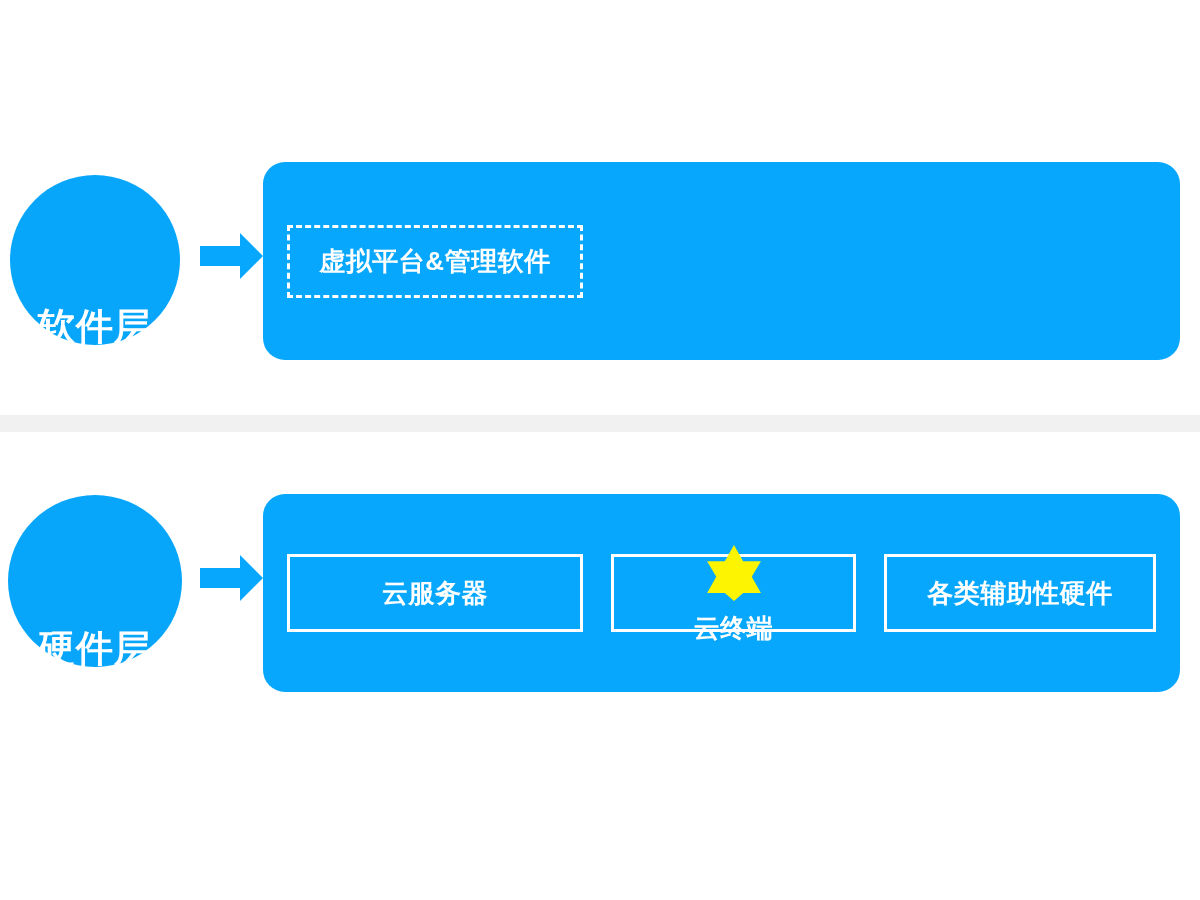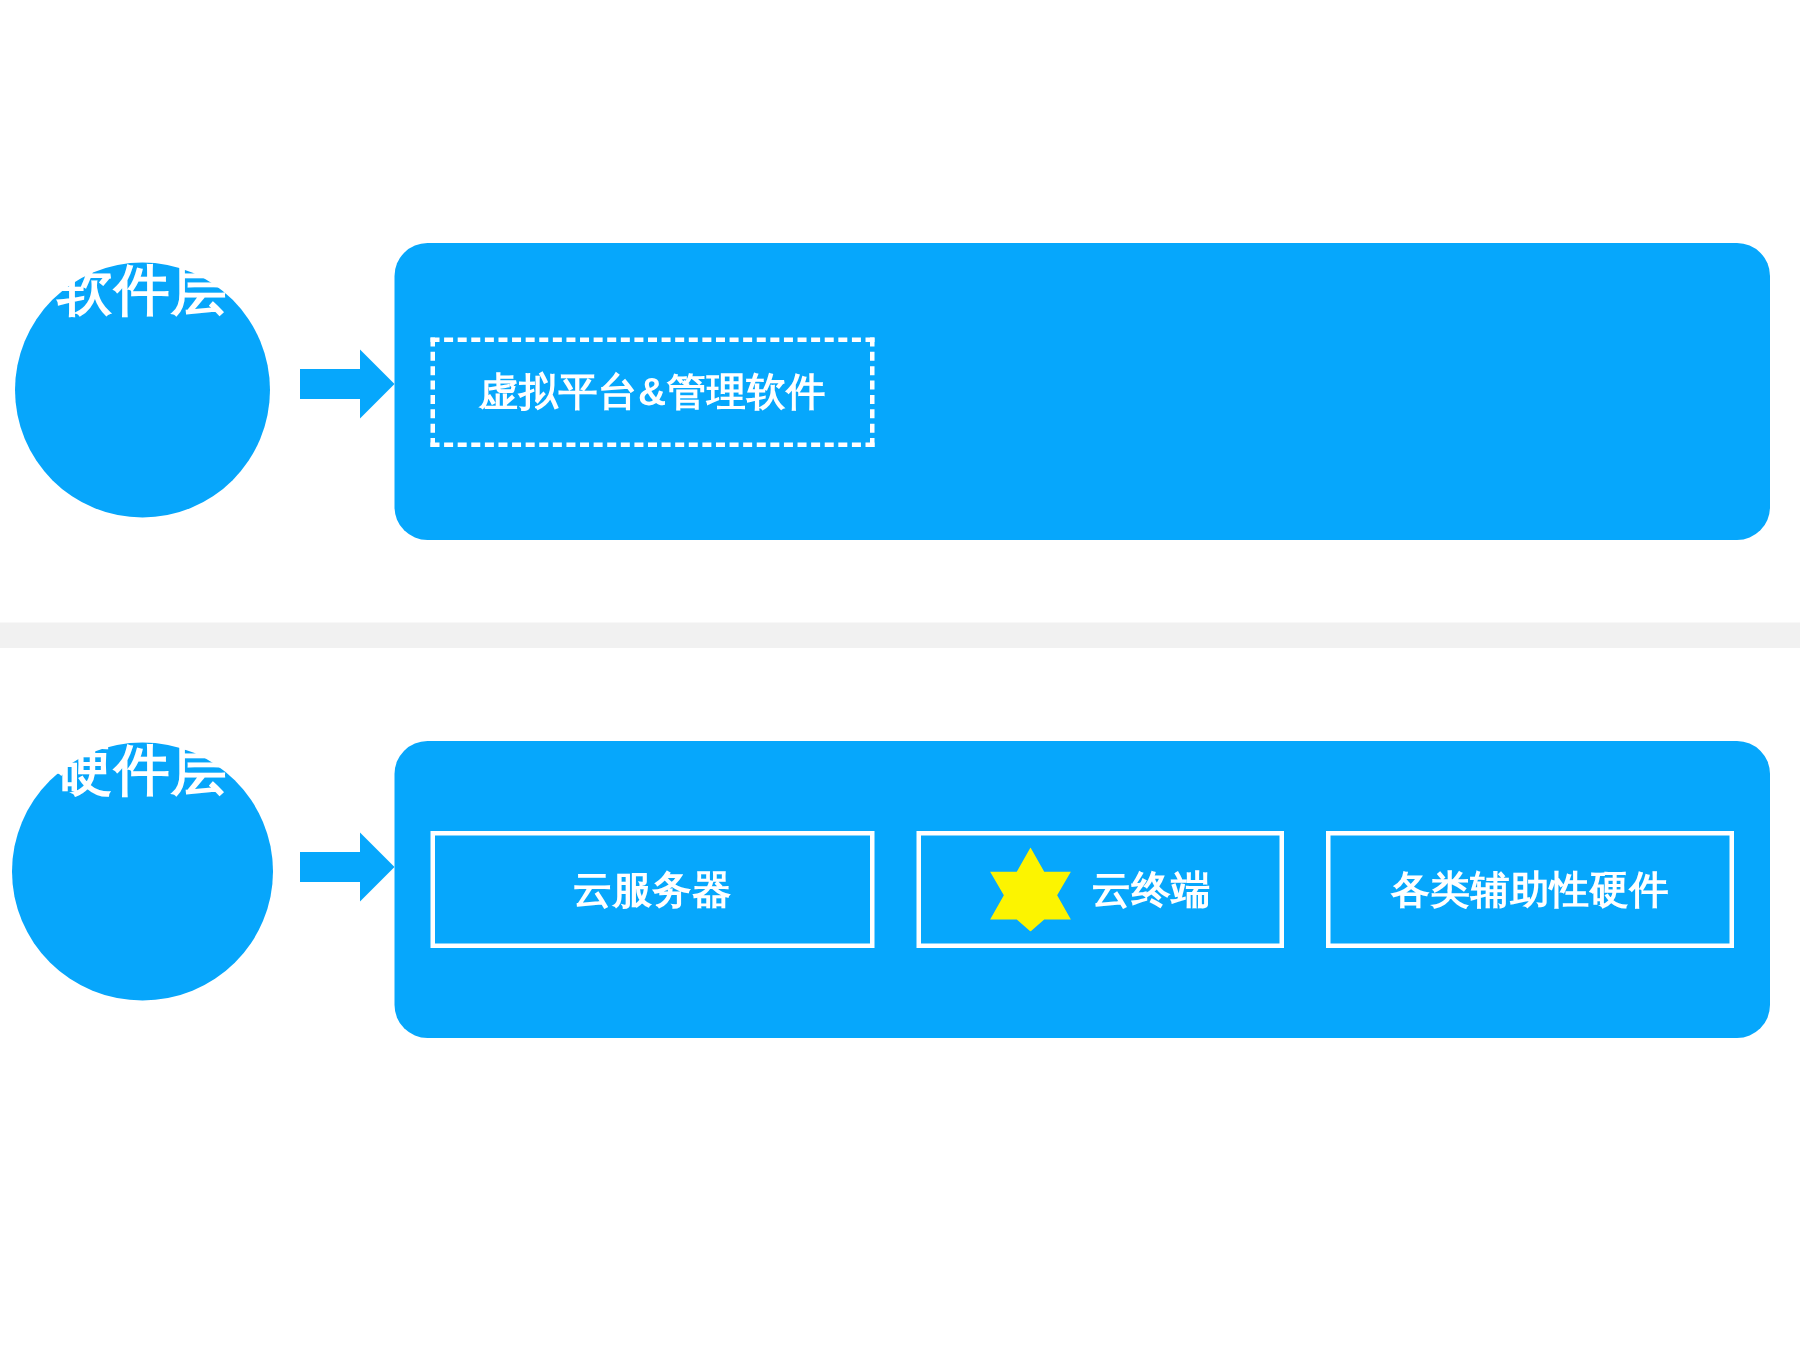--- a/index.html
+++ b/index.html
@@ -30,21 +30,21 @@
   }
   #row-software { top: 162px; height: 200px; }
   #row-hardware { top: 482px; height: 200px; }
 
   
   .layer-circle {
     position: absolute;
     border-radius: 50%;
     background: #07a6fb;
     display: flex;
-    align-items: flex-start;
+    align-items: flex-end;
     justify-content: center;
     box-sizing: border-box;
   }
   #row-software .layer-circle {
     left: 10px;
     top: 13px;
     width: 170px;
     height: 170px;
   }
   #row-hardware .layer-circle {
@@ -119,21 +119,21 @@
     white-space: nowrap;
   }
 
   
   #row-software .item-box:nth-child(1) { width: 296px; }
   #row-software .item-box:nth-child(2) { width: 245px; }
   #row-software .item-box:nth-child(3) { width: 248px; }
 
   #row-hardware .item-box { height: 78px; }
   #row-hardware .item-box:nth-child(1) { width: 296px; }
-  #row-hardware .item-box:nth-child(2) { width: 245px; }
+  #row-hardware .item-box:nth-child(2) { width: 245px; flex-direction: column; }
   #row-hardware .item-box:nth-child(3) { width: 272px; }
 
   
   .star-icon {
     width: 54px;
     height: 56px;
     flex: 0 0 auto;
     display: block;
   }
 

